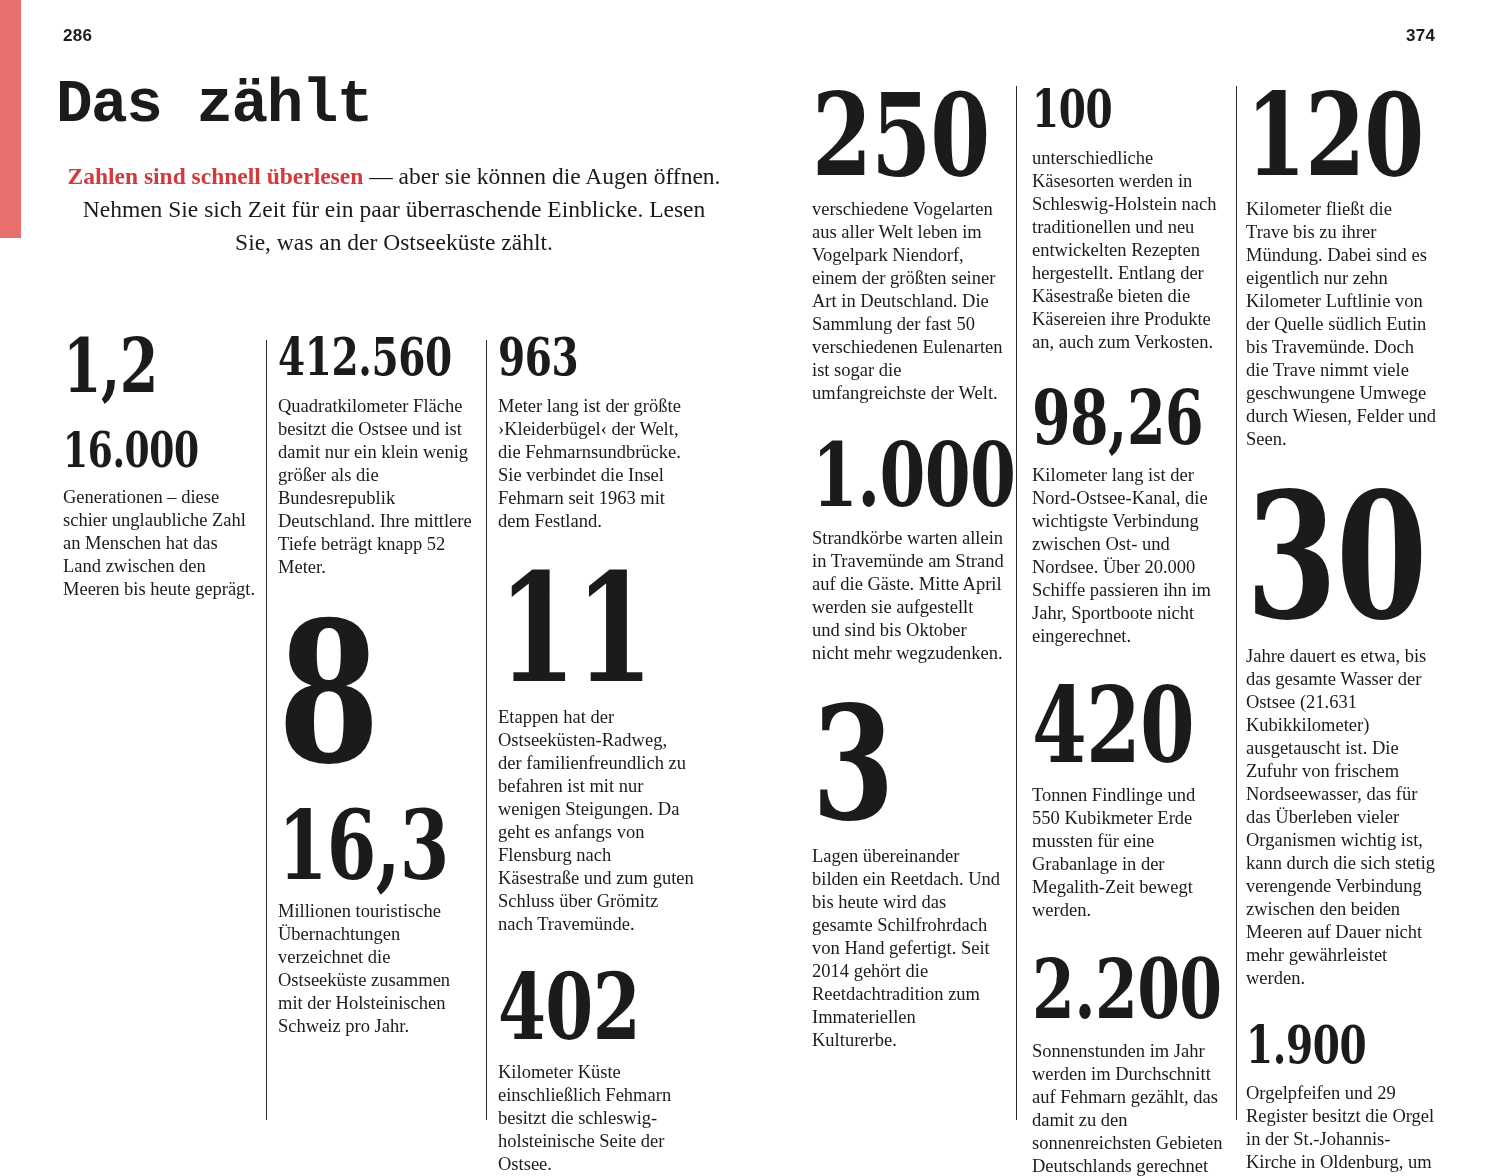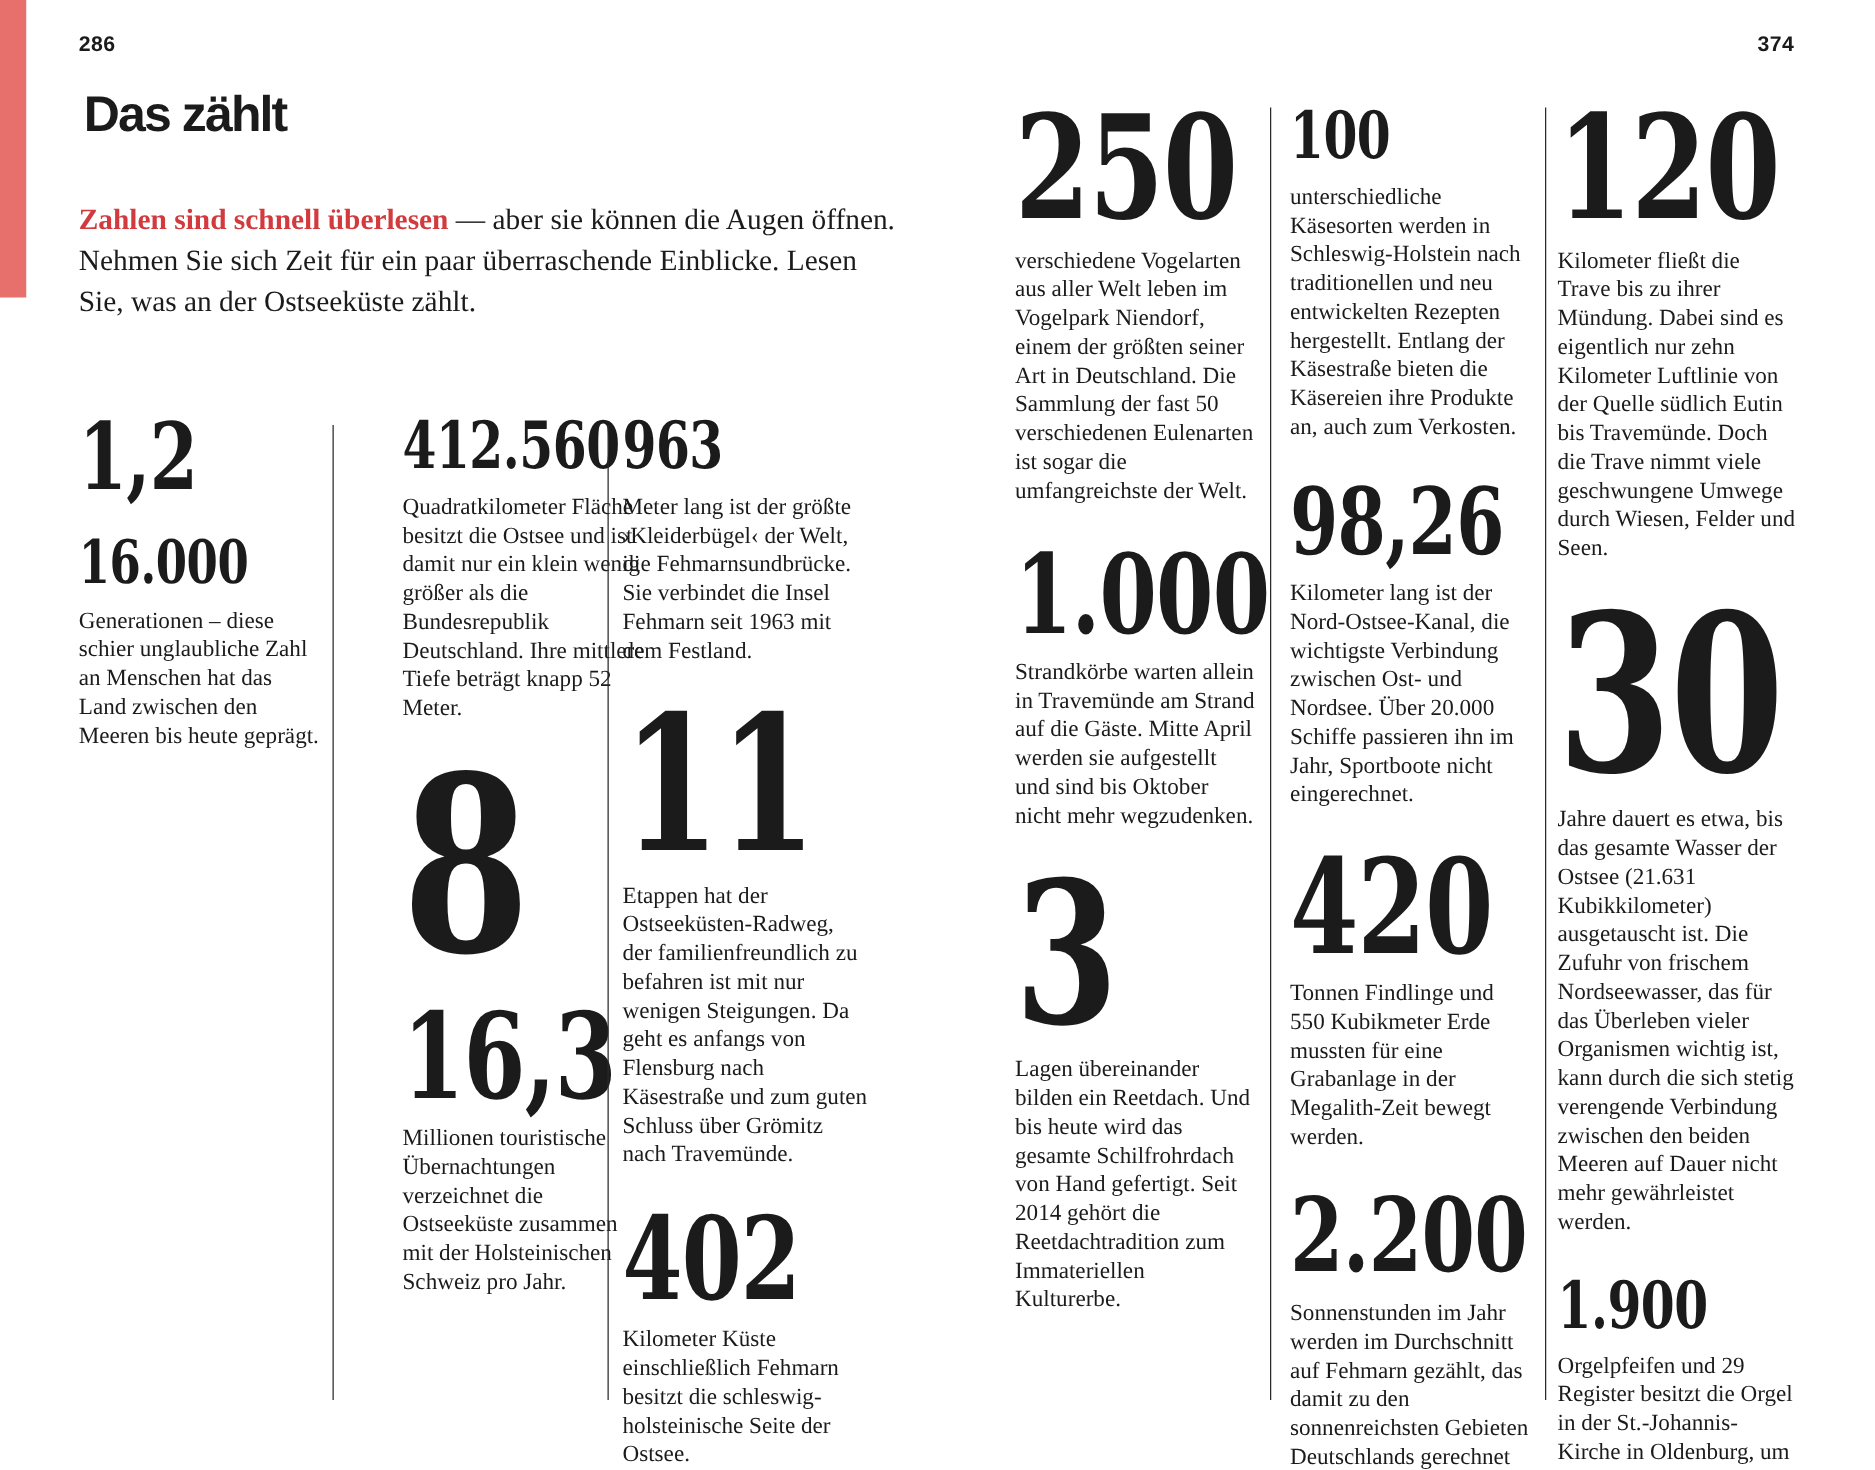--- a/index.html
+++ b/index.html
@@ -9,29 +9,29 @@
     color:var(--ink,#1b1b1b);overflow:hidden;
   }
   .accent-bar{position:absolute;left:0;top:0;width:21px;height:238px;background:var(--accent,#e8706c);}
   .pagenum{
     position:absolute;top:26px;font-family:"Liberation Sans","DejaVu Sans",sans-serif;
     font-weight:bold;font-size:17px;letter-spacing:.3px;
   }
   .pagenum-left{left:63px;}
   .pagenum-right{left:1406px;}
   .title{
-    position:absolute;left:67px;top:70px;
-    font-family:Liberation Sans, sans-serif;
-    font-size:40px;font-weight:bold;letter-spacing:-1.5px;
+    position:absolute;left:56px;top:70px;
+    font-family:Liberation Mono, monospace;
+    font-size:61px;font-weight:bold;letter-spacing:-1.5px;
   }
-  .intro{position:absolute;left:63px;top:160px;width:662px;font-size:23.5px;line-height:33px;}
+  .intro{position:absolute;left:63px;top:160px;width:662px;font-size:23.5px;line-height:33px;text-align:center;}
   .intro-highlight{color:var(--highlight,#d23a3e);font-weight:bold;}
   .column{position:absolute;width:196px;}
   .col-l1{left:63px;top:336px;}
-  .col-l2{left:278px;top:336px;margin-left:44px;}
+  .col-l2{left:278px;top:336px;}
   .col-l3{left:498px;top:336px;}
   .col-r1{left:812px;top:88px;width:192px;}
   .col-r2{left:1032px;top:88px;width:192px;}
   .col-r3{left:1246px;top:88px;width:192px;}
   .divider{position:absolute;width:1px;background:#2a2a2a;}
   .div-l1{left:266px;top:340px;height:780px;}
   .div-l2{left:486px;top:340px;height:780px;}
   .div-r1{left:1016px;top:86px;height:1034px;}
   .div-r2{left:1236px;top:86px;height:1034px;}
   .fact + .fact{margin-top:34px;}

